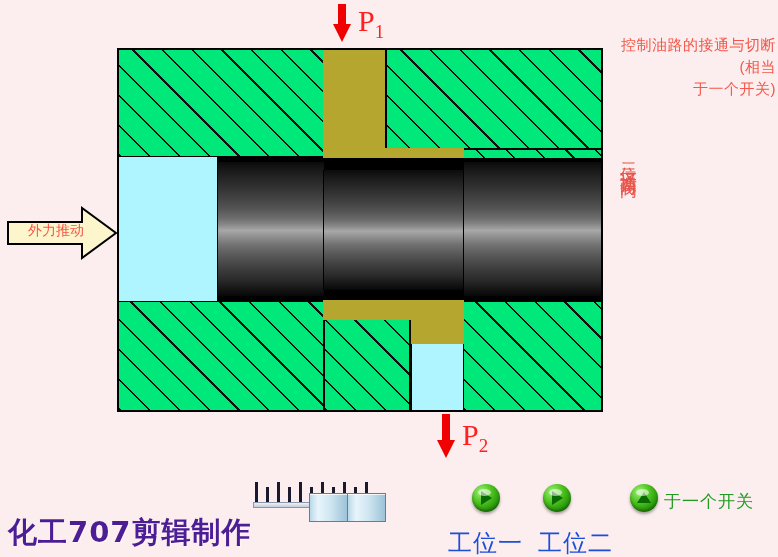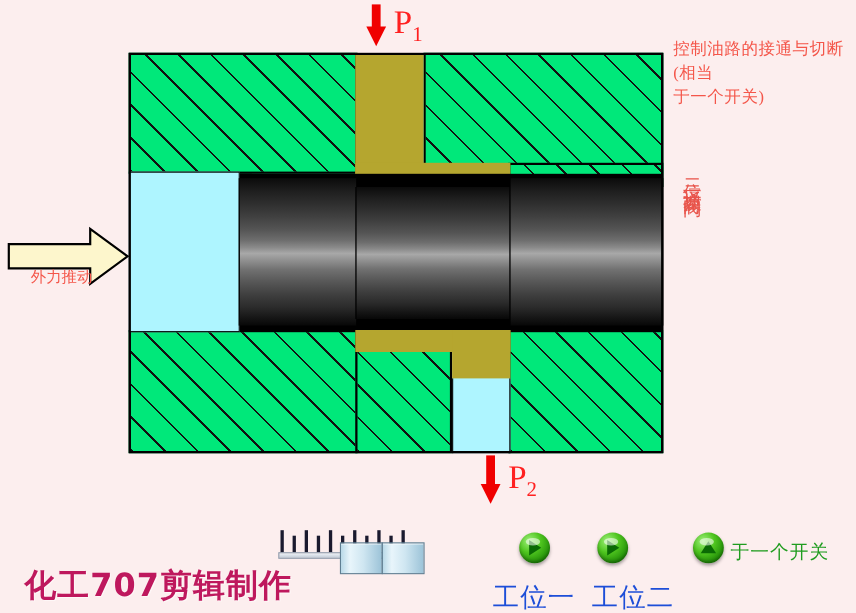--- a/index.html
+++ b/index.html
@@ -34,23 +34,23 @@
       #555 35%, #6d6d6d 42%, #8a8a8a 47%, #a8a8a8 51%,
       #8f8f8f 56%, #717171 62%, #585858 70%, #3f3f3f 79%,
       #2a2a2a 88%, #151515 95%, #070707 100%);
     border-left:1.5px solid #000;border-right:1.5px solid #000;
     box-sizing:border-box;
   }
 
   
   .red-note{
     position:absolute;color:#f4564a;
-    font-family:Liberation Serif, serif;
+    font-family:Liberation Sans, sans-serif;
     font-size:15px;line-height:22px;font-weight:500;
-    letter-spacing:0.5px;white-space:pre-line;
+    letter-spacing:0.5px;white-space:pre-line;text-align:right;
   }
   .vert-note{
     position:absolute;color:#e8554c;
     font-family:"DejaVu Sans", sans-serif;
     font-size:17px;line-height:25px;
     writing-mode:vertical-rl;text-orientation:upright;
     letter-spacing:3px;
   }
   .plabel{
     position:absolute;color:#ff2020;
@@ -66,30 +66,29 @@
     border-left:9px solid transparent;border-right:9px solid transparent;
     border-top:18px solid #f00000;
   }
 
   
   #force-arrow{position:absolute;left:6px;top:205px;width:112px;height:56px;}
   #force-arrow svg{display:block;}
   #force-arrow .lbl{
     position:absolute;left:8px;top:17px;width:84px;
     color:#f4564a;font-family:"DejaVu Sans", sans-serif;
-    font-size:14px;letter-spacing:0px;text-align:center;margin-top:21px;
+    font-size:14px;letter-spacing:0px;text-align:center;
   }
 
   
   #watermark{
     position:absolute;left:8px;top:513px;
-    color:#be185d;font-family:"DejaVu Sans", sans-serif;
+    color:#4c1d95;font-family:"DejaVu Sans", sans-serif;
     font-size:29px;font-weight:bold;letter-spacing:1px;
     text-shadow:1px 1px 0 rgba(255,255,255,.5);
-    margin-left:14px;
   }
 
   
   .gbtn{
     position:absolute;width:28px;height:28px;border-radius:50%;
     background:radial-gradient(circle at 33% 28%, #9ef07a 0%, #4fc51f 38%, #1e8a06 78%, #0c5a02 100%);
     box-shadow:0 2px 3px rgba(0,0,0,.35), inset 0 -2px 3px rgba(0,0,0,.3);
     cursor:pointer;
   }
   .gbtn::after{

